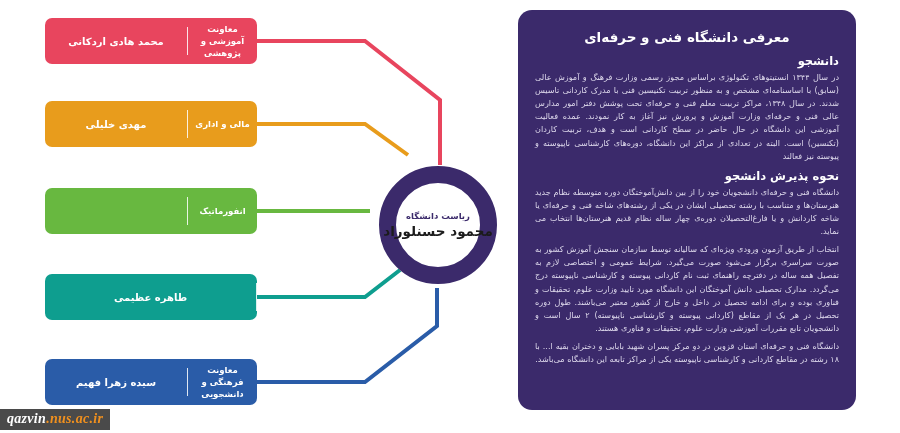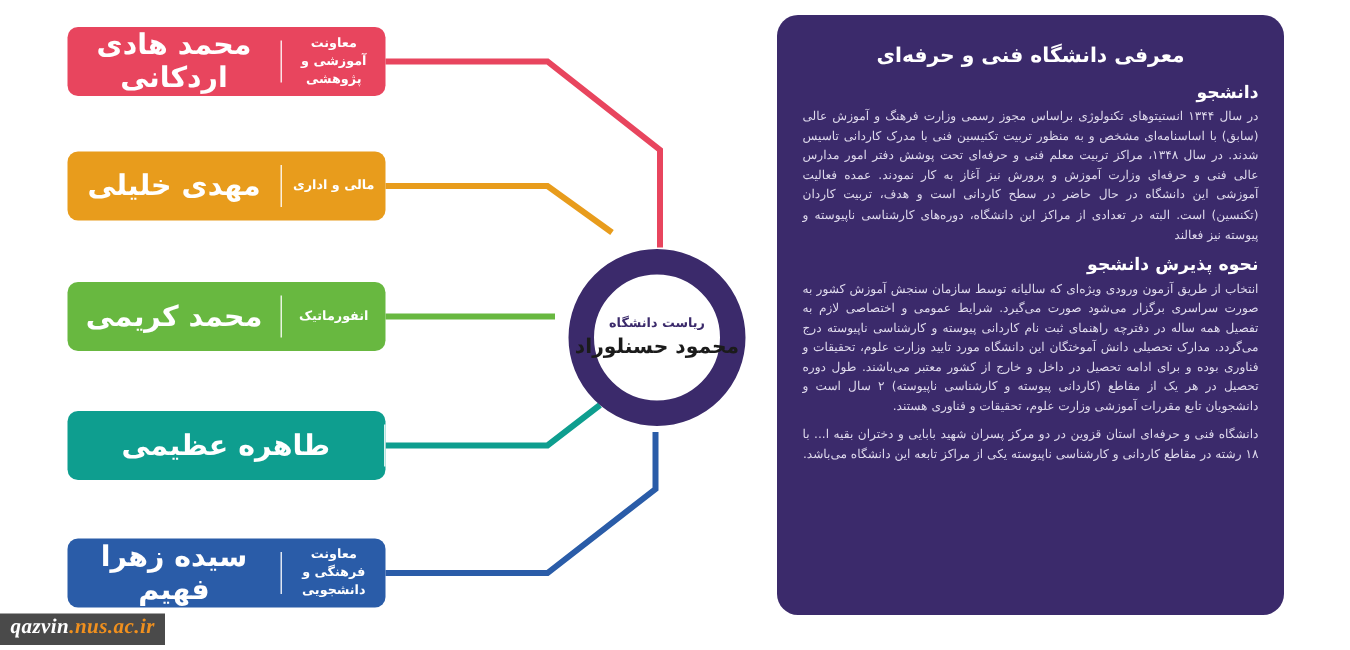--- a/index.html
+++ b/index.html
@@ -63,21 +63,21 @@
     width: 1px;
     background: rgba(255,255,255,0.85);
     margin: 9px 0;
   }
   .unit-person {
     flex: 1 1 auto;
     display: flex;
     align-items: center;
     justify-content: center;
     text-align: center;
-    font-size: 19px;
+    font-size: 10px;
     font-weight: bold;
     padding: 4px 6px;
     box-sizing: border-box;
   }
 
   
   #center-node {
     position: absolute;
     width: 118px;
     height: 118px;
@@ -198,21 +198,20 @@
       </div>
       <div class="unit-divider"></div>
       <div class="unit-person">مهدی خلیلی</div>
     </div>
 
     <div class="unit-box" style="top:188px; background:#68B840;">
       <div class="unit-role">
         <span>انفورماتیک</span>
       </div>
       <div class="unit-divider"></div>
-      <div class="unit-person">محمد کریمی</div>
     </div>
 
     <div class="unit-box" style="top:274px; background:#0E9E8F;">
       <div class="unit-divider"></div>
       <div class="unit-person">طاهره عظیمی</div>
     </div>
 
     <div class="unit-box" style="top:359px; background:#2A5CA8;">
       <div class="unit-role">
         <span>
@@ -231,19 +230,20 @@
 
   </div>
 
   <div id="info-panel">
     <div class="panel-title">معرفی دانشگاه فنی و حرفه‌ای</div>
 
     <div class="section-head">دانشجو</div>
     <p class="body">در سال ۱۳۴۴ انستیتوهای تکنولوژی براساس مجوز رسمی وزارت فرهنگ و آموزش عالی (سابق) با اساسنامه‌ای مشخص و به منظور تربیت تکنیسین فنی با مدرک کاردانی تاسیس شدند. در سال ۱۳۴۸، مراکز تربیت معلم فنی و حرفه‌ای تحت پوشش دفتر امور مدارس عالی فنی و حرفه‌ای وزارت آموزش و پرورش نیز آغاز به کار نمودند. عمده فعالیت آموزشی این دانشگاه در حال حاضر در سطح کاردانی است و هدف، تربیت کاردان (تکنسین) است. البته در تعدادی از مراکز این دانشگاه، دوره‌های کارشناسی ناپیوسته و پیوسته نیز فعالند</p>
 
     <div class="section-head">نحوه پذیرش دانشجو</div>
+    <p class="body">دانشگاه فنی و حرفه‌ای دانشجویان خود را از بین دانش‌آموختگان دوره متوسطه نظام جدید هنرستان‌ها و متناسب با رشته تحصیلی ایشان در یکی از رشته‌های شاخه فنی و حرفه‌ای یا شاخه کاردانش و یا فارغ‌التحصیلان دوره‌ی چهار ساله نظام قدیم هنرستان‌ها انتخاب می نماید.</p>
     <p class="body">انتخاب از طریق آزمون ورودی ویژه‌ای که سالیانه توسط سازمان سنجش آموزش کشور به صورت سراسری برگزار می‌شود صورت می‌گیرد. شرایط عمومی و اختصاصی لازم به تفصیل همه ساله در دفترچه راهنمای ثبت نام کاردانی پیوسته و کارشناسی ناپیوسته درج می‌گردد. مدارک تحصیلی دانش آموختگان این دانشگاه مورد تایید وزارت علوم، تحقیقات و فناوری بوده و برای ادامه تحصیل در داخل و خارج از کشور معتبر می‌باشند. طول دوره تحصیل در هر یک از مقاطع (کاردانی پیوسته و کارشناسی ناپیوسته) ۲ سال است و دانشجویان تابع مقررات آموزشی وزارت علوم، تحقیقات و فناوری هستند.</p>
     <p class="body">دانشگاه فنی و حرفه‌ای استان قزوین در دو مرکز پسران شهید بابایی و دختران بقیه ا... با ۱۸ رشته در مقاطع کاردانی و کارشناسی ناپیوسته یکی از مراکز تابعه این دانشگاه می‌باشد.</p>
   </div>
 
   <div id="watermark"><span class="wm-prefix">qazvin</span><span class="wm-suffix">.nus.ac.ir</span></div>
 
 </div>
 
 </body></html>

